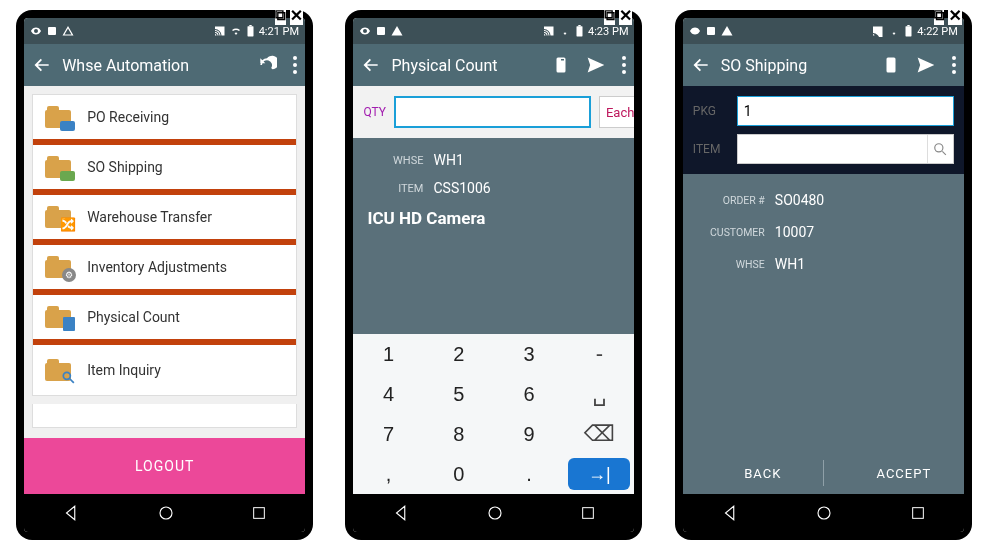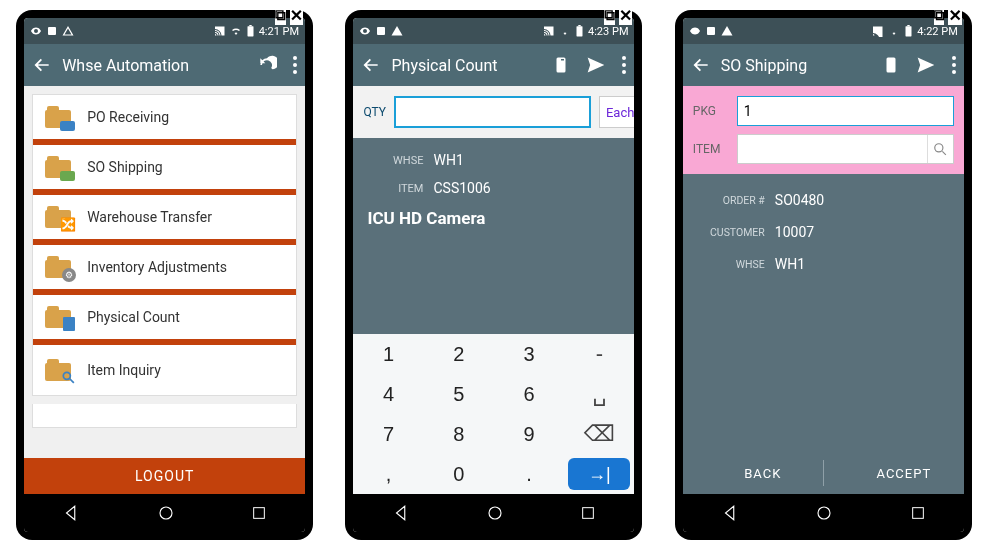--- a/index.html
+++ b/index.html
@@ -78,57 +78,57 @@
     align-items:center;
     padding: 0 10px;
     border-bottom:6px solid #c2410c;
     font-size:14px;
     color:#333;
     gap:14px;
   }
   .list-item:last-child { border-bottom:none; }
   .list-item .icon-box { width:30px; height:30px; display:flex; align-items:center; justify-content:center; }
   .logout-bar {
-    height: 36px;
-    background:#c2410c;
+    height: 56px;
+    background:#ec4899;
     color:#fff;
     display:flex;
     align-items:center;
     justify-content:center;
     font-size:14px;
     letter-spacing:1px;
     margin-top:auto;
   }
 
   
   .qty-row {
     background:#f2f2f2;
     padding:10px;
     display:flex;
     align-items:center;
     gap:8px;
   }
-  .qty-label { font-size:12px; color:#0c4a6e; width:30px; }
+  .qty-label { font-size:12px; color:#a21caf; width:30px; }
   .qty-input {
     flex:1;
     height:32px;
     border:2px solid #1a9fd8;
     background:#fff;
     padding:0 6px;
     font-size:14px;
   }
   .dd {
     height:32px;
     background:#fff;
     border:1px solid #ccc;
     display:flex;
     align-items:center;
     padding:0 6px;
     font-size:13px;
-    color:#6d28d9;
+    color:#be185d;
     width:66px;
     position:relative;
   }
   .info-block {
     background:#5a707a;
     color:#fff;
     padding: 8px 10px 16px 10px;
     flex:0 0 auto;
   }
   .info-row { display:flex; align-items:center; font-size:13px; padding:6px 0; }
@@ -149,21 +149,21 @@
   .key.op { color:#444; font-size:22px; }
   .key.enter {
     background:#1976d2;
     color:#fff;
     border-radius:6px;
     margin:4px;
     font-size:18px;
   }
 
   
-  .form-block { background:#f9a8d4; padding:10px 10px; display:flex; flex-direction:column; gap:8px;}
+  .form-block { background:#0f172a; padding:10px 10px; display:flex; flex-direction:column; gap:8px;}
   .form-row { display:flex; align-items:center; gap:8px; }
   .form-row .flabel { width:36px; font-size:12px; color:#666; text-align:left;}
   .finput {
     flex:1; height:30px; border:1px solid #1a9fd8; background:#fff;
     display:flex; align-items:center; padding:0 6px; font-size:14px;
   }
   .finput.plain { border:1px solid #ccc; padding-right:0;}
   .finput .search-btn { width:26px; height:28px; border-left:1px solid #ddd; display:flex;align-items:center;justify-content:center; color:#888;}
   .detail-block { background:#5a707a; color:#fff; padding:10px 10px; }
   .detail-row { display:flex; align-items:center; padding:8px 0; }

